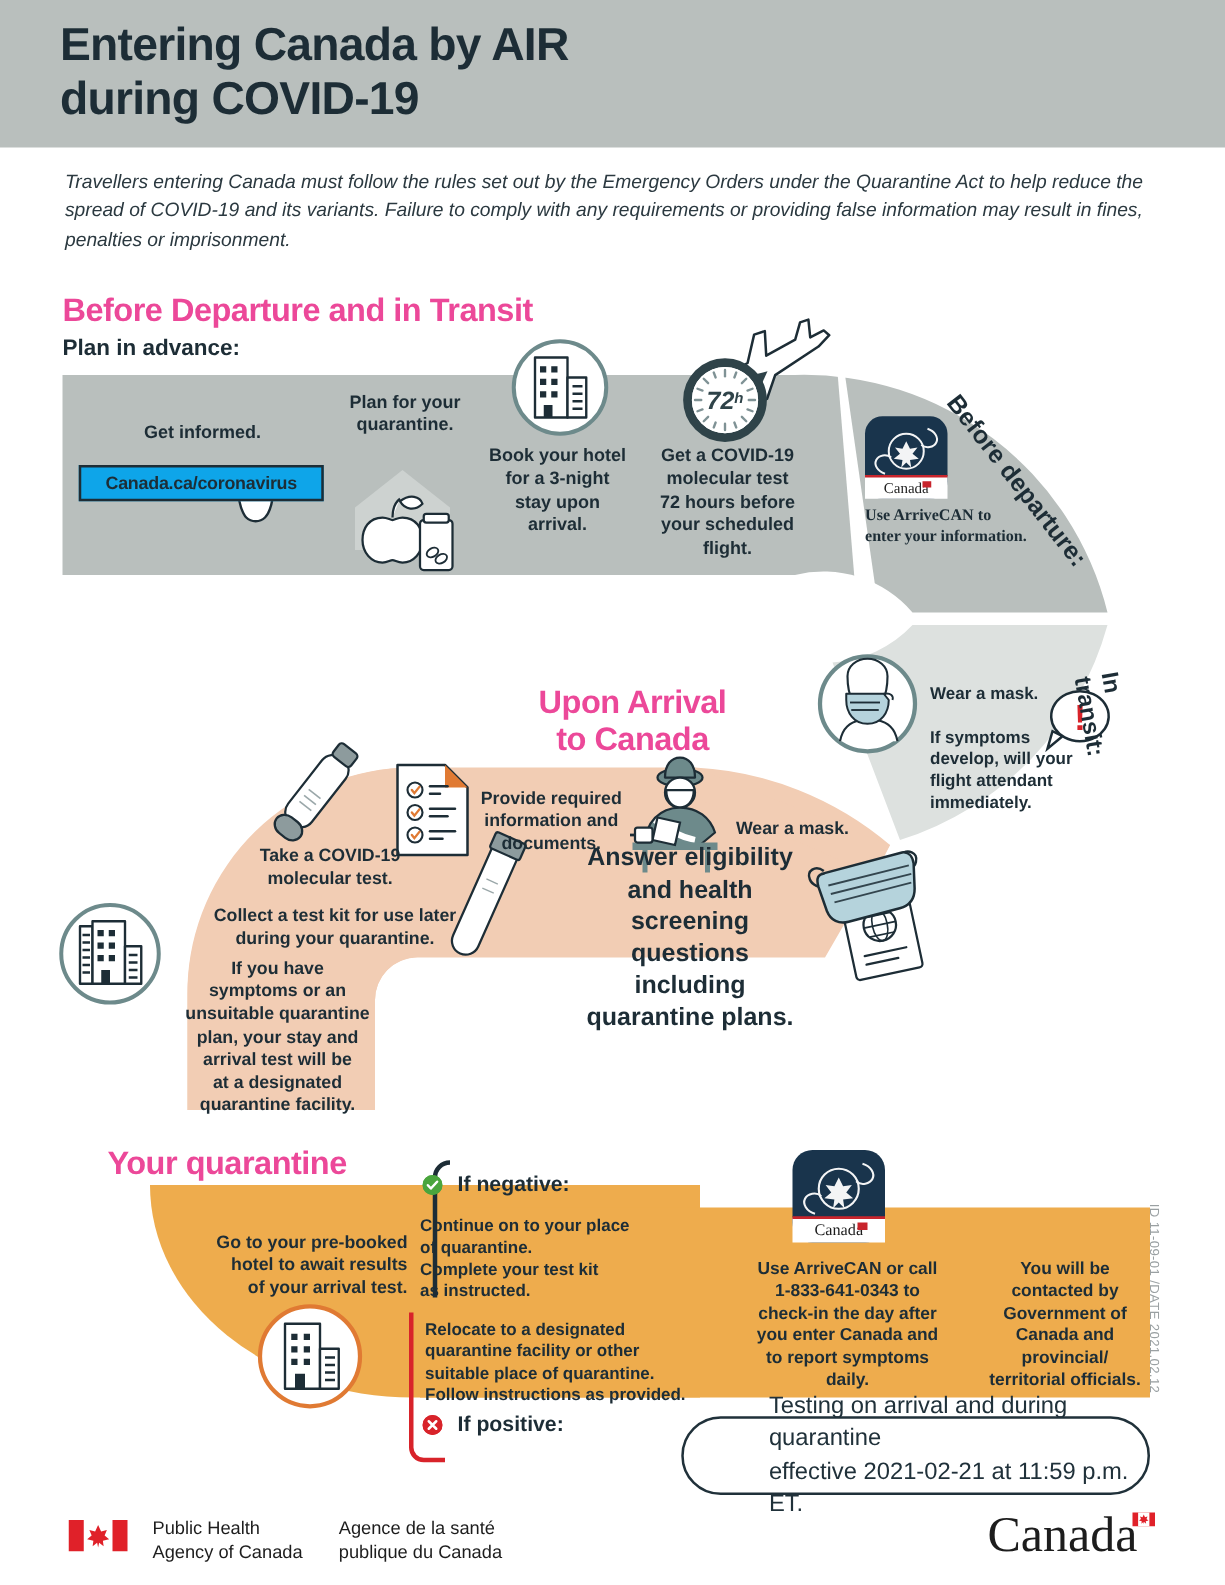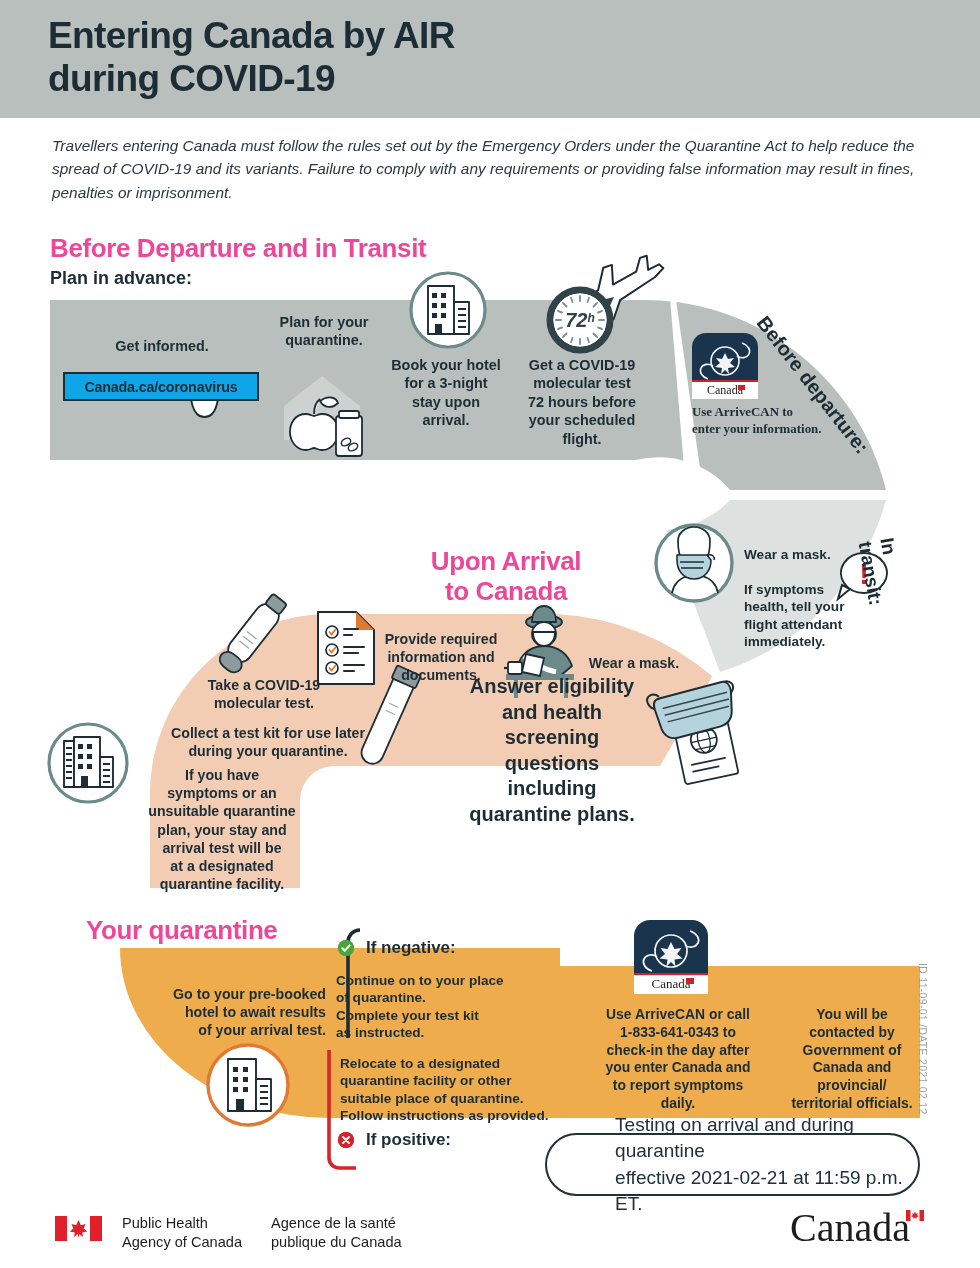--- a/index.html
+++ b/index.html
@@ -492,21 +492,21 @@
   <div class="tb ctr" id="t-test72" style="white-space:pre-line">Get a COVID-19
 molecular test
 72 hours before
 your scheduled
 flight.</div>
   <div class="tb lft" id="t-arrivecan1" style="white-space:pre-line">Use ArriveCAN to
 enter your information.</div>
 
   <div class="tb lft" id="t-mask-transit">Wear a mask.</div>
   <div class="tb lft" id="t-symptoms" style="white-space:pre-line">If symptoms
-health, tell your
+develop, will your
 flight attendant
 immediately.</div>
 
   <div class="tb ctr" id="t-takeq" style="white-space:pre-line">Take a COVID-19
 molecular test.</div>
   <div class="tb ctr" id="t-collect" style="white-space:pre-line">Collect a test kit for use later
 during your quarantine.</div>
   <div class="tb ctr" id="t-symptq" style="white-space:pre-line">If you have
 symptoms or an
 unsuitable quarantine

